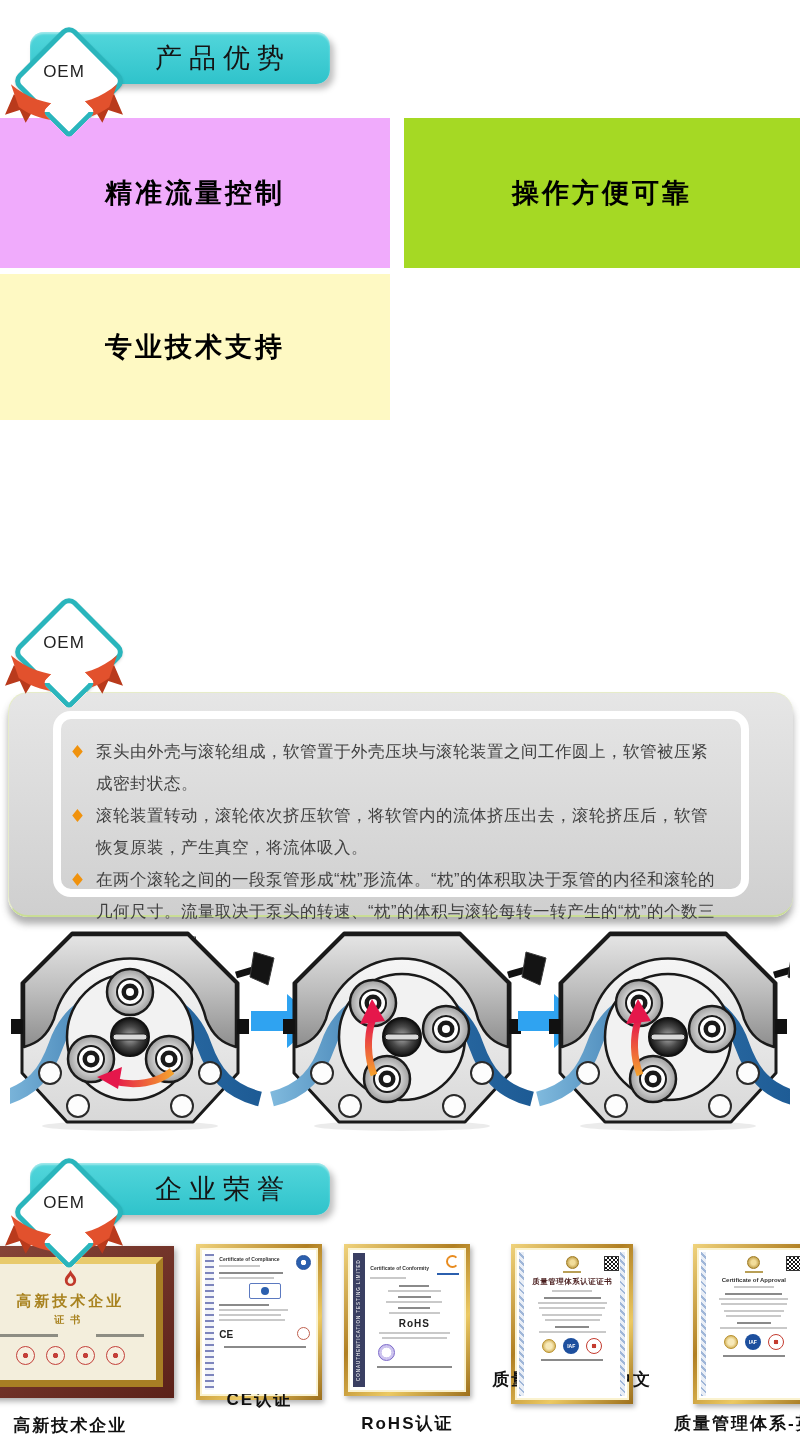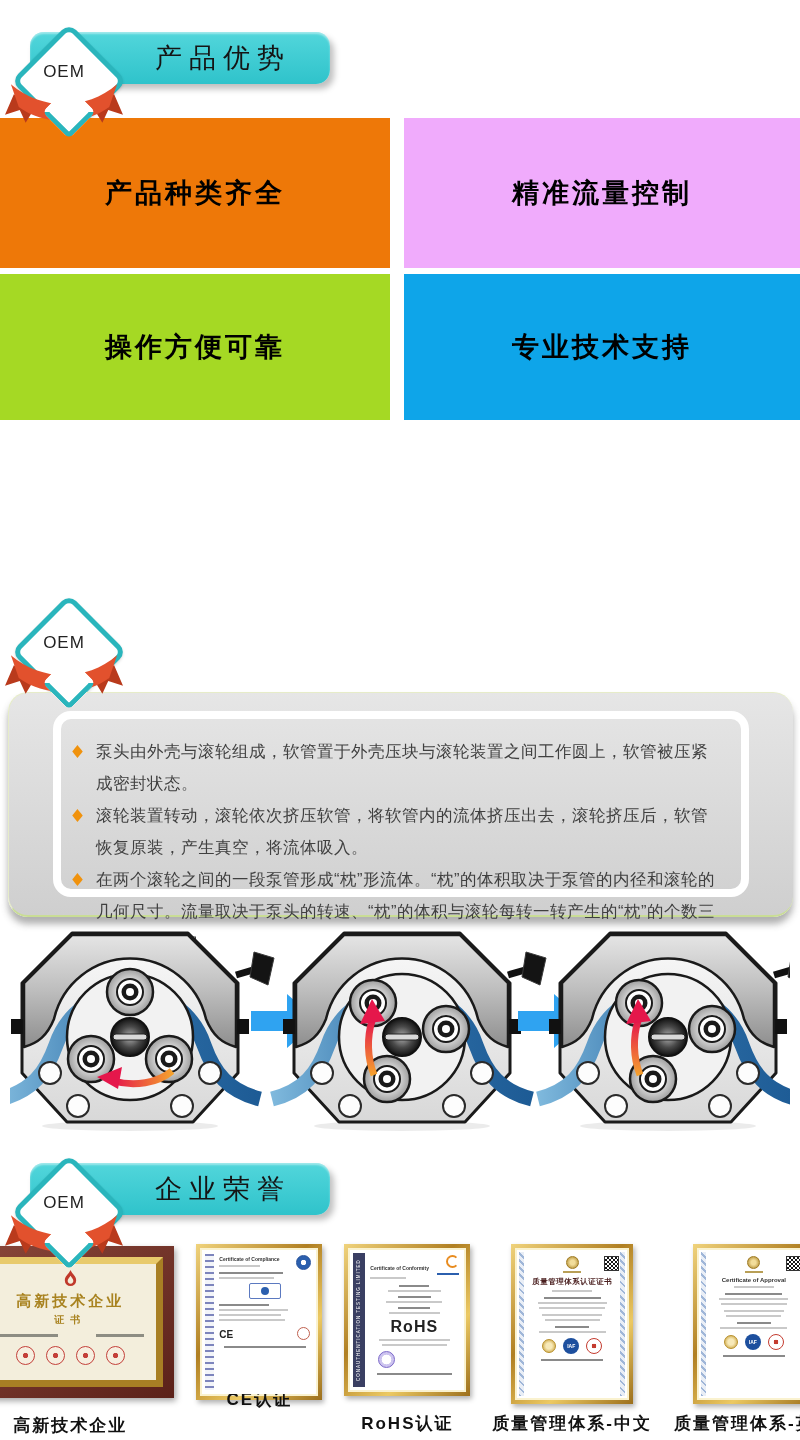--- a/index.html
+++ b/index.html
@@ -23,21 +23,21 @@
 
   
   .grid{position:absolute;left:0;top:118px;width:800px;display:grid;
     grid-template-columns:390px 396px;grid-template-rows:150px 146px 146px;gap:6px 14px;}
   .cell{display:flex;align-items:center;justify-content:center;font-size:27px;font-weight:bold;letter-spacing:3px;color:#000;}
   .c0{background:#EE7808;}
   .c1{background:#f0abfc;}
   .c2{background:#EBEBEB;}
   .c3{background:#4471F8;}
   .c4{background:#A5D924;}
-  .c5{background:#0ea5e9;}
+  .c5{background:#fef9c3;}
 
   
   .panel{position:absolute;left:8px;top:692px;width:784px;height:222px;border-radius:20px;
     background:linear-gradient(#e6e6e6,#cfcfcf);
     border-top:1px solid #e6ecc8;border-left:1px solid #e6ecc8;border-bottom:2px solid #c9dd95;
     box-shadow:0 7px 7px rgba(80,80,80,.45);}
   .panel-inner{position:absolute;left:44px;right:44px;top:18px;bottom:18px;border:8px solid #ffffff;border-radius:18px;
     padding:16px 24px 10px 8px;box-sizing:border-box;}
   .bullet{position:relative;padding-left:27px;font-size:16.5px;line-height:32px;color:#404040;letter-spacing:.5px;}
   .bullet-mark{position:absolute;left:2px;top:0;color:#F0920D;font-size:17px;transform:scaleX(.8);}
@@ -88,21 +88,21 @@
 
   .cert-rohs{width:126px;height:152px;}
   .paper.rohs{padding:6px 6px 5px 20px;}
   .rohs-band{position:absolute;left:3px;top:3px;bottom:3px;width:12px;background:#3a3f63;color:#fff;
     font-size:4.5px;letter-spacing:1px;writing-mode:vertical-rl;transform:rotate(180deg);
     text-align:center;line-height:12px;overflow:hidden;}
   .rohs-title{font-size:5px;font-weight:bold;color:#333;}
   .cona{position:absolute;right:5px;top:4px;text-align:right;}
   .cona i{display:inline-block;width:9px;height:9px;border-radius:50%;border:2.5px solid #e88b1e;border-right-color:transparent;}
   .cona u{display:block;width:22px;height:2px;background:#2b5fae;margin-top:1px;}
-  .rohs-mark{text-align:center;font-size:16px;font-weight:bold;color:#222;letter-spacing:1px;margin-top:4px;}
+  .rohs-mark{text-align:center;font-size:10px;font-weight:bold;color:#222;letter-spacing:1px;margin-top:4px;}
   .rohs-seal{width:15px;height:15px;border-radius:50%;border:1.5px solid #7b68c9;margin:5px 0 0 8px;
     background:radial-gradient(circle,#fff 45%,#cdc4ef 48%);}
 
   .cert-qms{width:122px;height:160px;}
   .paper.qms{padding:6px 12px;}
   .qms-deco{position:absolute;top:2px;bottom:2px;width:5px;background:repeating-linear-gradient(45deg,#9fb6d8 0 2px,#e9eef6 2px 5px);}
   .qms-deco.l{left:2px;} .qms-deco.r{right:2px;}
   .qms-emblem{width:11px;height:11px;border-radius:50%;margin:0 auto;
     background:radial-gradient(circle,#f2dd9a 30%,#b08a2e 90%);border:1px solid #a07c24;}
   .qms-eyebrow{width:18px;height:2px;background:#b89f56;margin:2px auto 0 auto;}
@@ -134,23 +134,20 @@
         <path d="M9 16 L0 37 L15 32 L21 45 L32 27 Z" fill="#b93a1c"></path>
         <path d="M111 16 L120 37 L105 32 L99 45 L88 27 Z" fill="#b93a1c"></path>
         <path d="M6 6 C 38 33, 82 33, 114 6 L 106 29 C 80 48, 40 48, 14 29 Z" fill="#E2512D"></path>
       </svg>
       <div class="badge-tip"></div>
       <div class="badge-label">OEM</div>
     </div>
   </section>
 
   <section class="grid">
-    <div class="cell c0">
-        <span>产品种类齐全</span>
-      </div>
     <div class="cell c1">
         <span>精准流量控制</span>
       </div>
     <div class="cell c4">
         <span>操作方便可靠</span>
       </div>
     <div class="cell c5">
         <span>专业技术支持</span>
       </div>
   </section>
@@ -363,21 +360,21 @@
           <div class="rohs-seal"></div>
           <div class="ln d" style="width:85%;margin-top:5px"></div>
         </div>
             </div>
           </div>
       </div>
       <figcaption>RoHS认证</figcaption>
     </figure>
 
     <figure class="cert">
-      <div class="cert-art" style="height:160px">
+      <div class="cert-art" style="height:116px">
         <div class="gold cert-qms">
             <div class="gold-in">
               <div class="paper qms">
           <div class="qms-deco l"></div>
           <div class="qms-deco r"></div>
           <div class="qms-emblem"></div>
           <div class="qms-eyebrow"></div>
           <div class="qr"></div>
           <div class="qms-title cn">质量管理体系认证证书</div>
           <div class="ln" style="width:46%"></div>

